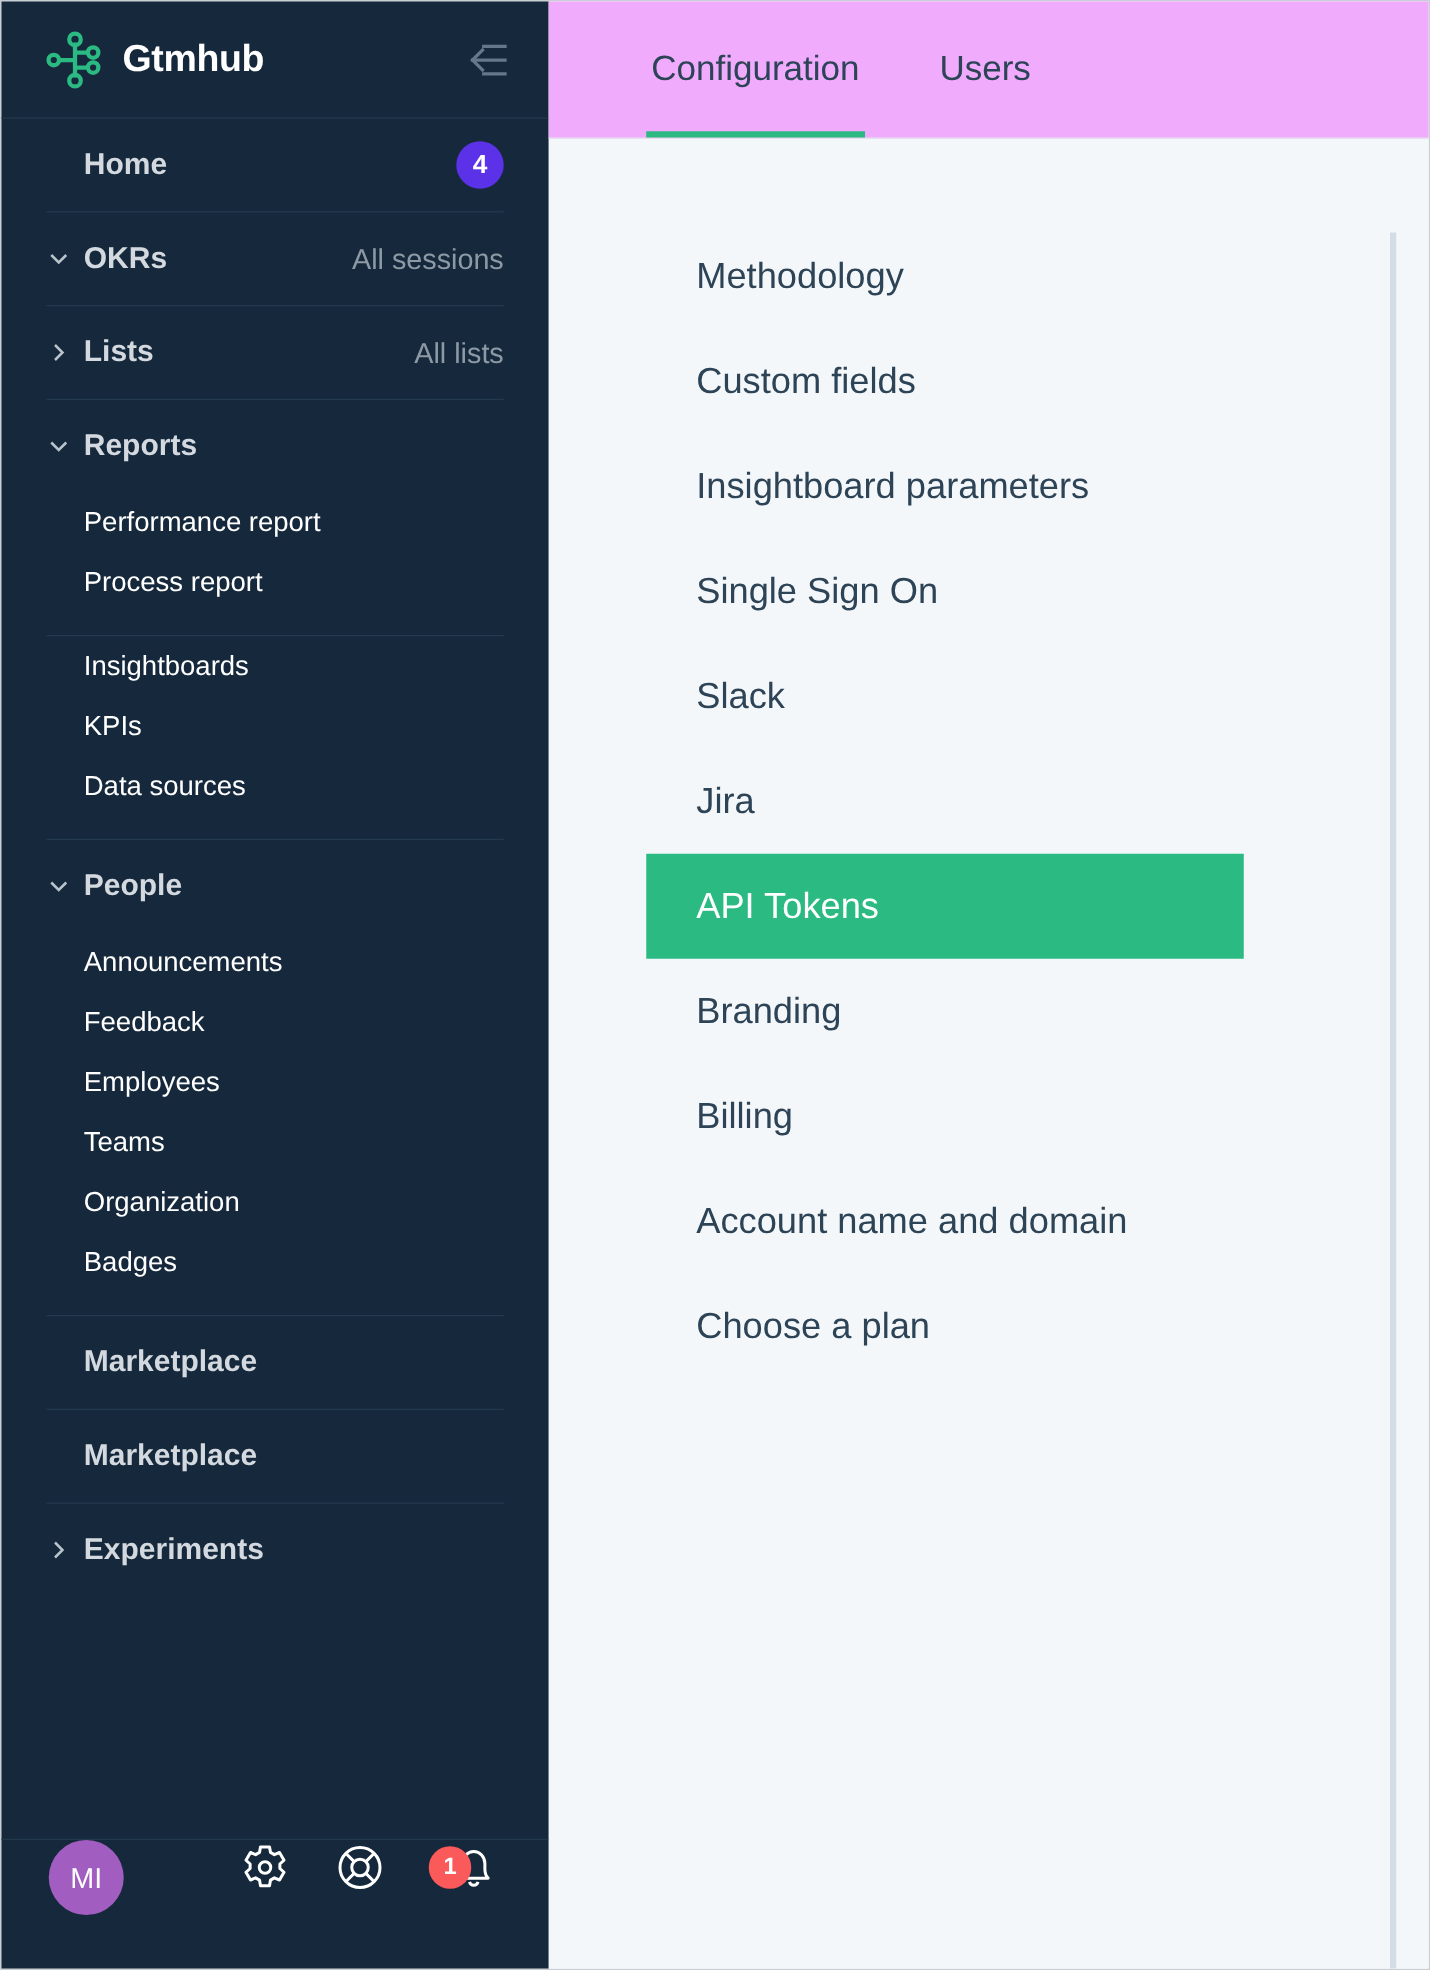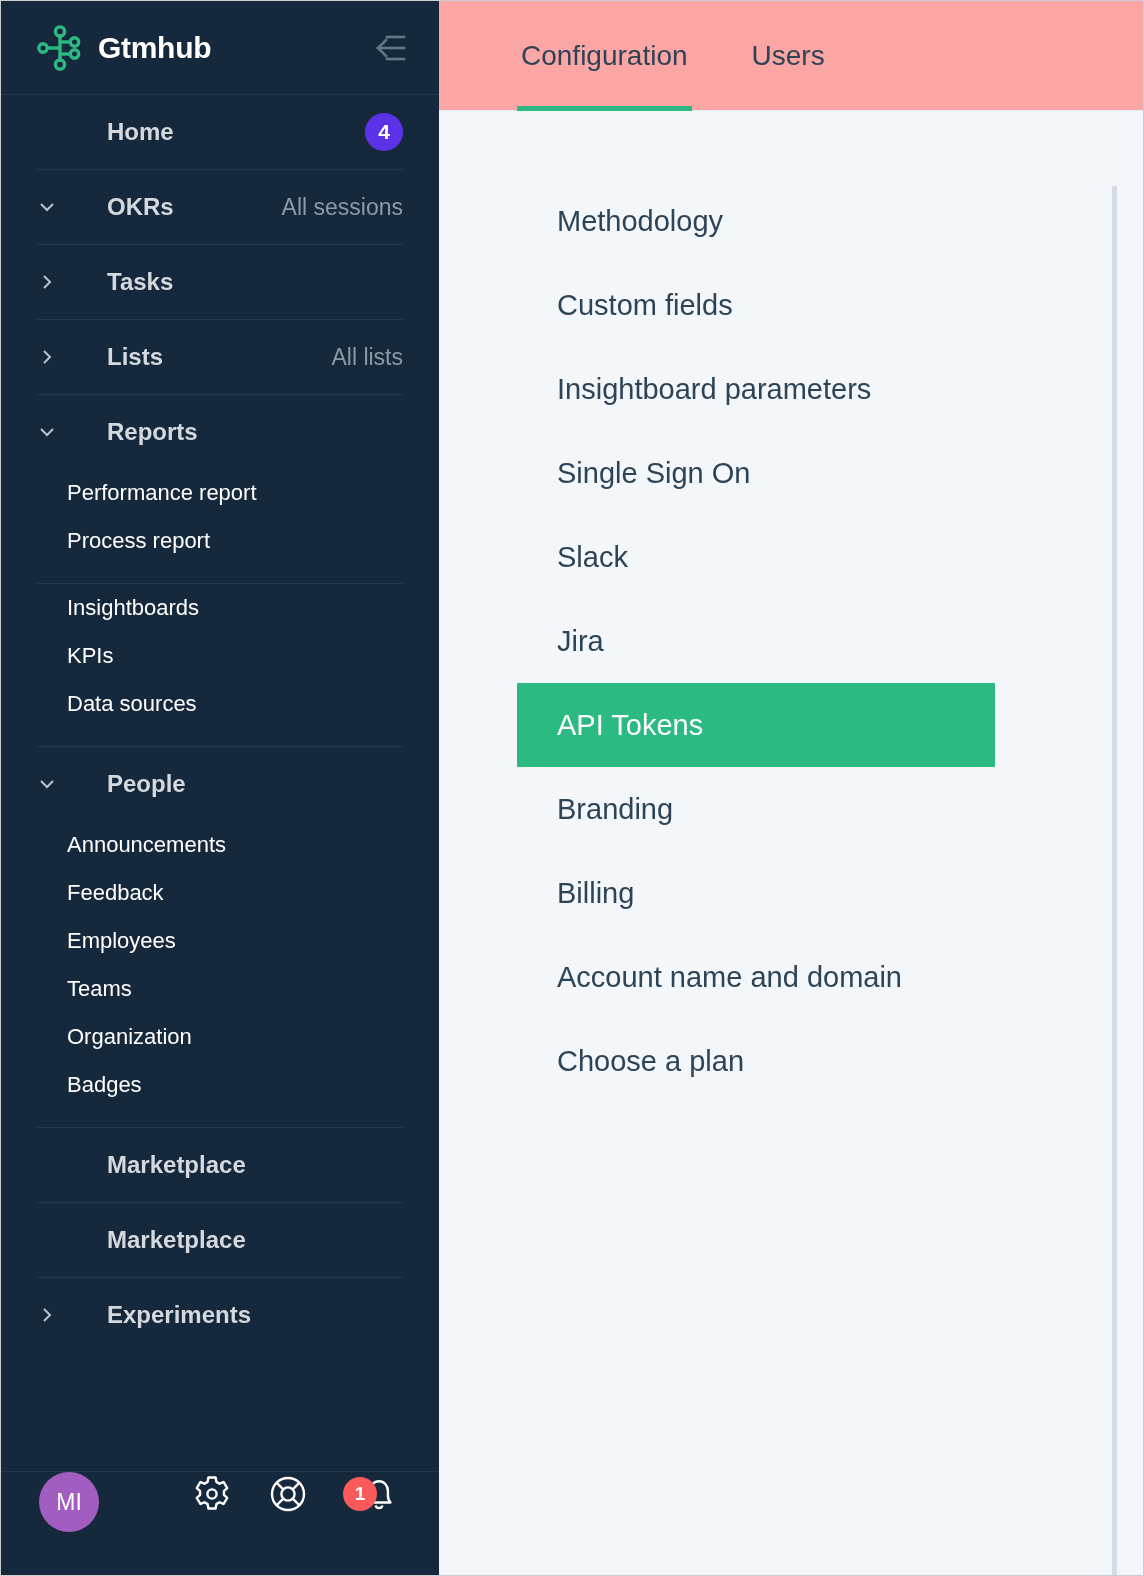--- a/index.html
+++ b/index.html
@@ -73,21 +73,20 @@
 
   .nav-group { border-bottom: 1px solid #23394e; }
   .nav-group.no-rule { border-bottom: none; }
 
   .nav-top {
     display: flex;
     align-items: center;
     height: 74px;
     position: relative;
     cursor: pointer;
-    gap: 40px;
   }
 
   .chev {
     width: 24px;
     flex: 0 0 24px;
     display: flex;
     align-items: center;
     justify-content: flex-start;
     margin-right: 6px;
   }
@@ -187,23 +186,23 @@
     display: flex;
     flex-direction: column;
     background: #f4f7fa;
     min-width: 0;
     position: relative;
   }
 
   .tabbar {
     height: 110px;
     flex: 0 0 110px;
-    background: #fca5a5;
-    display: flex;
-    align-items: center;
+    background: #f0abfc;
+    display: flex;
+    align-items: flex-end;
     padding: 0 0 0 78px;
     border-bottom: 1px solid #e4e9ee;
   }
 
   .tab {
     position: relative;
     height: 110px;
     display: flex;
     align-items: center;
     padding: 0 4px;
@@ -312,30 +311,20 @@
           <span class="chev">
             <svg width="20" height="20" viewBox="0 0 20 20">
                 <polyline points="4,7 10,13 16,7" fill="none" stroke="#b9c3cc" stroke-width="2"></polyline>
               </svg>
           </span>
           <span class="nav-top-label">OKRs</span>
           <span class="nav-top-aside">All sessions</span>
         </div>
       </div>
 
-      <div class="nav-group">
-        <div class="nav-top">
-          <span class="chev">
-            <svg width="20" height="20" viewBox="0 0 20 20">
-                <polyline points="7,4 13,10 7,16" fill="none" stroke="#b9c3cc" stroke-width="2"></polyline>
-              </svg>
-          </span>
-          <span class="nav-top-label">Tasks</span>
-        </div>
-      </div>
 
       <div class="nav-group">
         <div class="nav-top">
           <span class="chev">
             <svg width="20" height="20" viewBox="0 0 20 20">
                 <polyline points="7,4 13,10 7,16" fill="none" stroke="#b9c3cc" stroke-width="2"></polyline>
               </svg>
           </span>
           <span class="nav-top-label">Lists</span>
           <span class="nav-top-aside">All lists</span>

